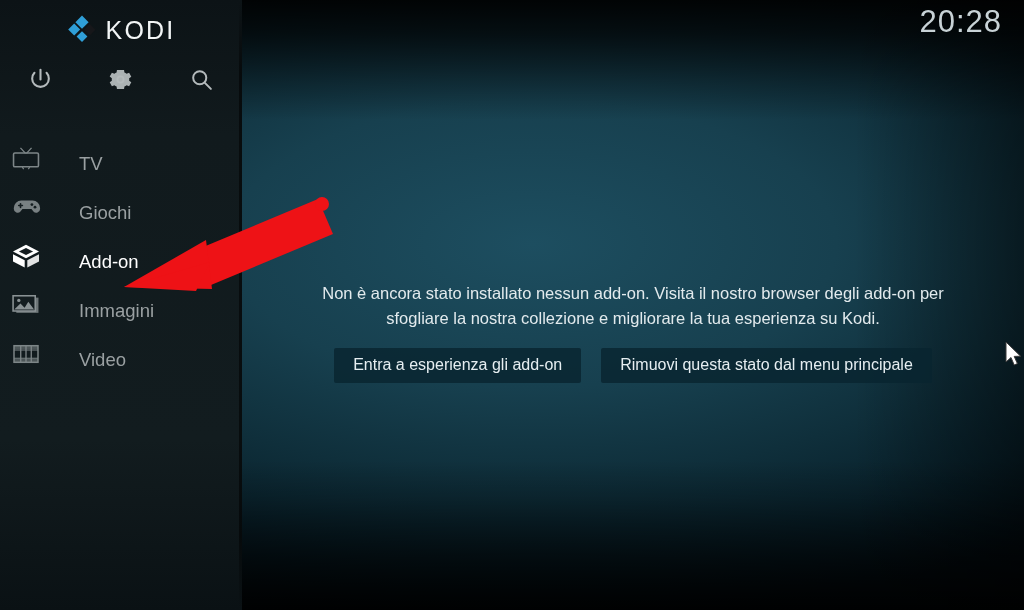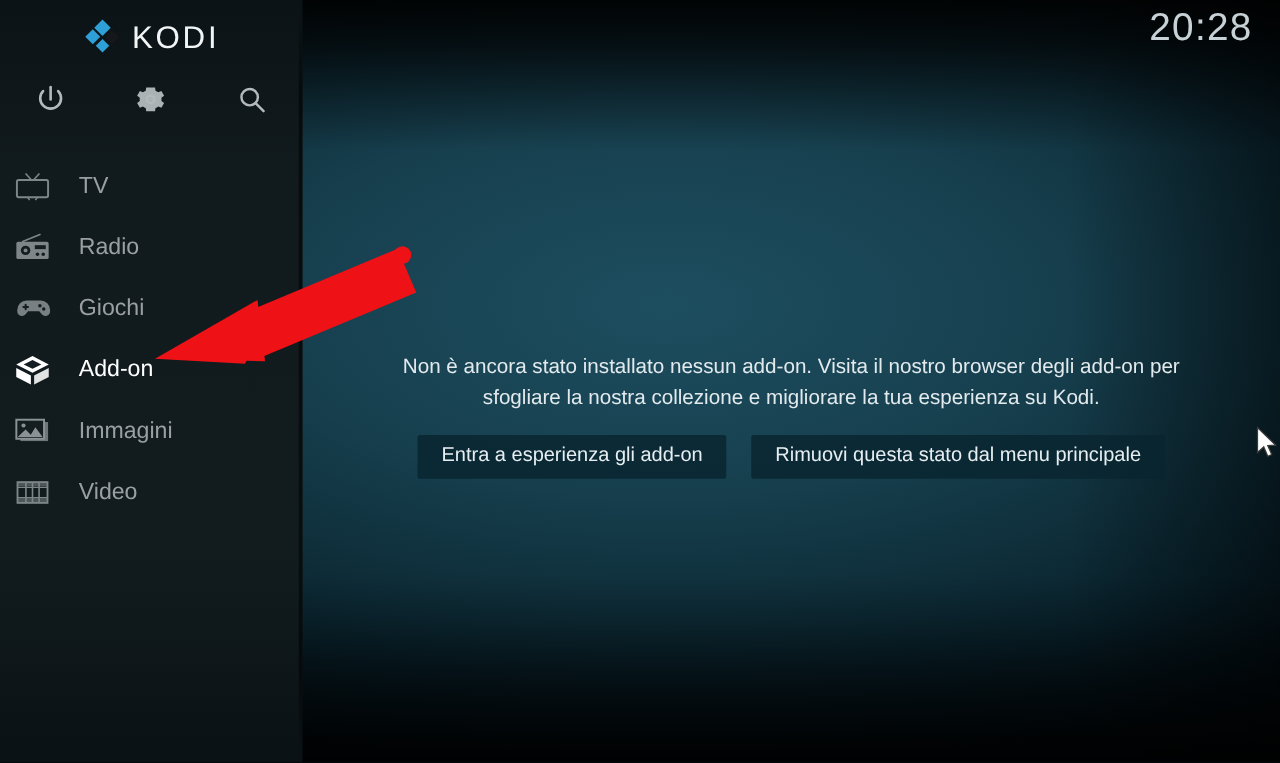--- a/index.html
+++ b/index.html
@@ -69,24 +69,24 @@
     display:flex; align-items:center; justify-content:center;
     cursor:pointer;
   }
   .icon-btn svg { display:block; }
 
   #menu {
     position:absolute; left:0; top:124px; width:242px;
   }
   .menu-item {
     height:49px;
-    display:flex; align-items:center;
+    display:flex; align-items:flex-end;
     padding-left:11px;
     cursor:pointer;
-    gap:0;
+    gap:16px;
   }
   .menu-icon {
     width:40px; min-width:40px; height:30px;
     display:flex; align-items:center; justify-content:flex-start;
   }
   .menu-icon svg { display:block; }
   .menu-label {
     font-size:18.5px;
     color:#9aa0a2;
     margin-left:12px;
@@ -205,34 +205,20 @@
         <span class="menu-icon">
           <svg width="30" height="24" viewBox="0 0 32 26">
             <path d="M10 2 L15.5 8 M22 2 L16.5 8" stroke="#7e8688" stroke-width="1.4" fill="none"></path>
             <rect x="2.5" y="7.5" width="27" height="15" rx="1.5" stroke="#7e8688" stroke-width="1.7" fill="none"></rect>
             <path d="M12 23 L13.5 25 M20 23 L18.5 25" stroke="#7e8688" stroke-width="1.3"></path>
           </svg>
         </span>
         <span class="menu-label">TV</span>
       </div>
 
-      <div class="menu-item">
-        <span class="menu-icon">
-          <svg width="30" height="24" viewBox="0 0 32 26">
-            <path d="M7 8 L23 1.5" stroke="#7e8688" stroke-width="1.5" fill="none"></path>
-            <rect x="2" y="8" width="28" height="15" rx="1.6" fill="#7e8688"></rect>
-            <circle cx="10" cy="15.5" r="4.1" fill="#141d20"></circle>
-            <circle cx="10" cy="15.5" r="1.7" fill="#7e8688"></circle>
-            <rect x="18" y="11" width="9.5" height="3.4" fill="#141d20"></rect>
-            <circle cx="20.3" cy="18.8" r="1.5" fill="#141d20"></circle>
-            <circle cx="25.3" cy="18.8" r="1.5" fill="#141d20"></circle>
-          </svg>
-        </span>
-        <span class="menu-label">Radio</span>
-      </div>
 
       <div class="menu-item">
         <span class="menu-icon">
           <svg width="30" height="22" viewBox="0 0 32 22">
             <path fill="#7e8688" d="M9 4h14a8 8 0 0 1 8 8v1.2a4 4 0 0 1-7.1 2.5l-2.1-2.6h-9.6l-2.1 2.6A4 4 0 0 1 3 13.2V12a8 8 0 0 1 8-8z" opacity="0.95"></path>
             <rect x="7.4" y="8.6" width="5.6" height="1.7" rx="0.8" fill="#141d20"></rect>
             <rect x="9.3" y="6.7" width="1.7" height="5.5" rx="0.8" fill="#141d20"></rect>
             <circle cx="22.3" cy="8.4" r="1.5" fill="#141d20"></circle>
             <circle cx="25.6" cy="11.2" r="1.5" fill="#141d20"></circle>
           </svg>

